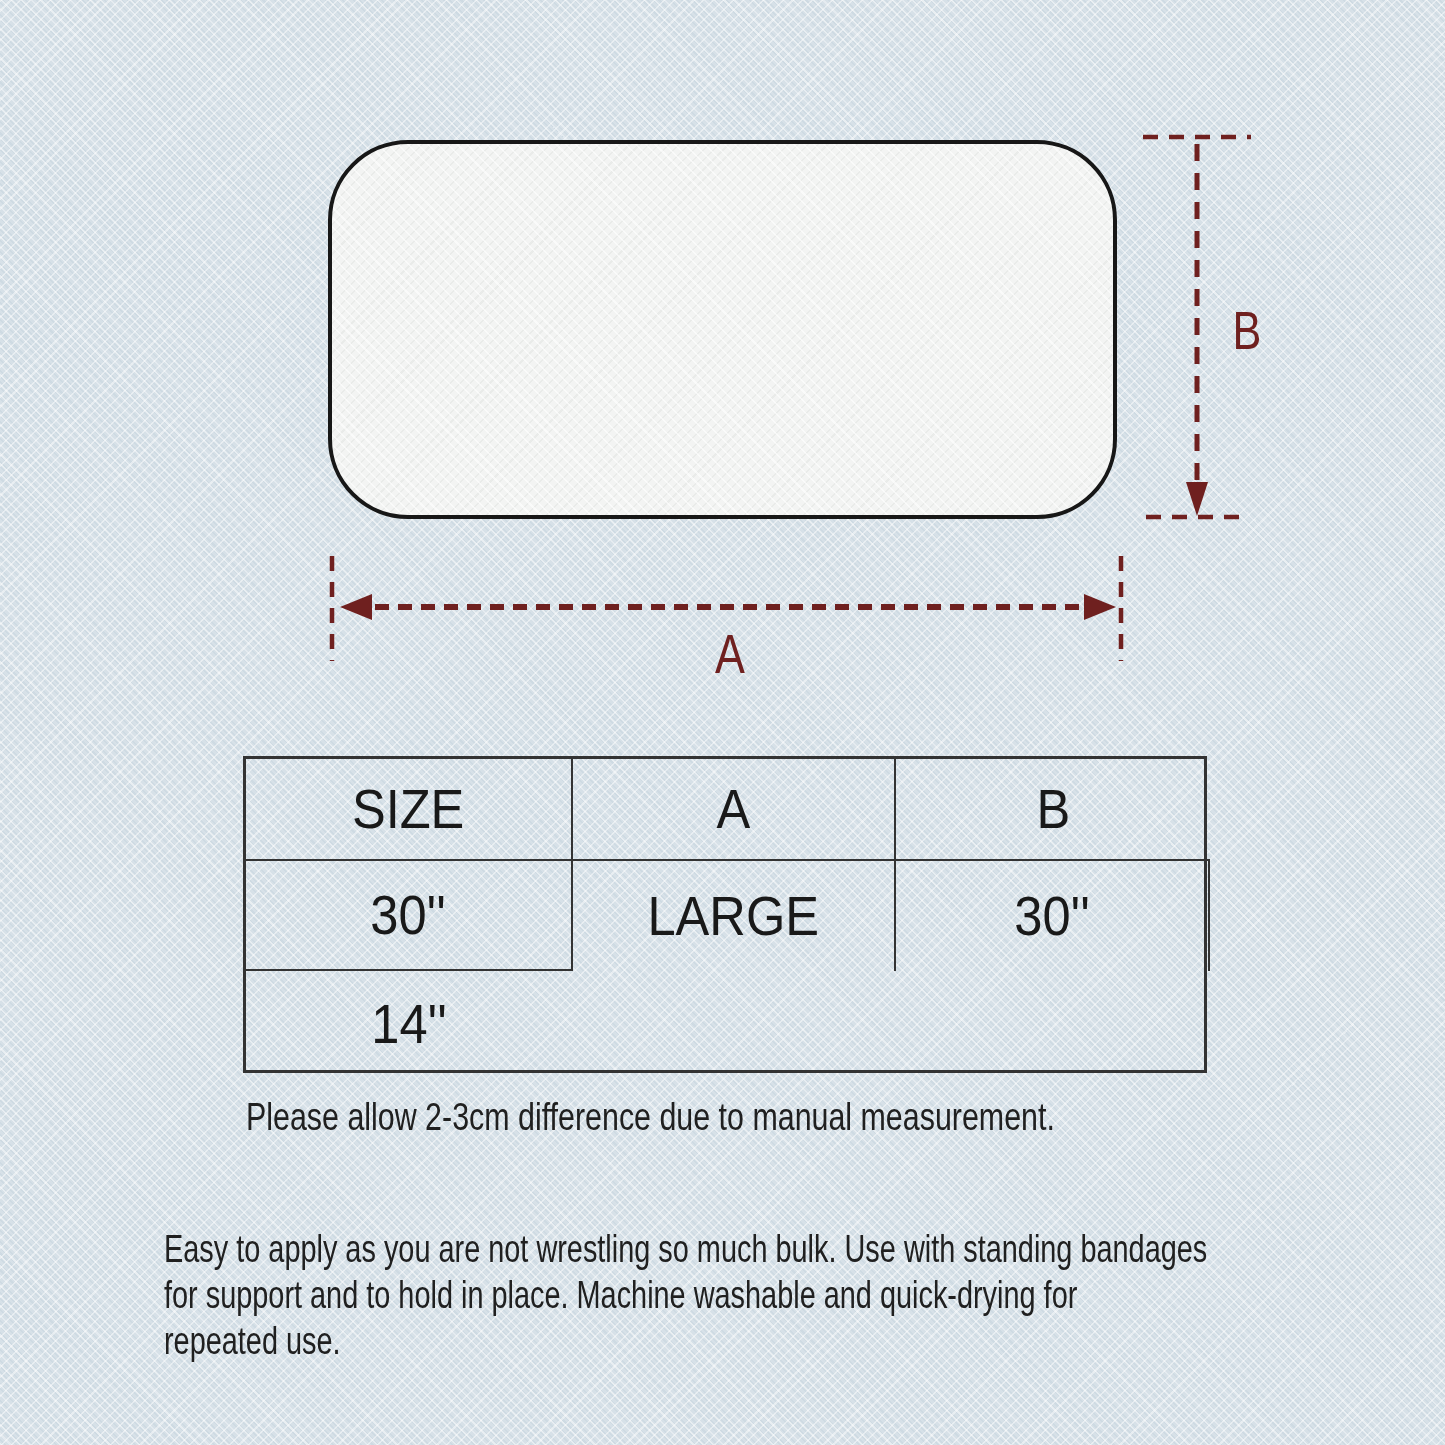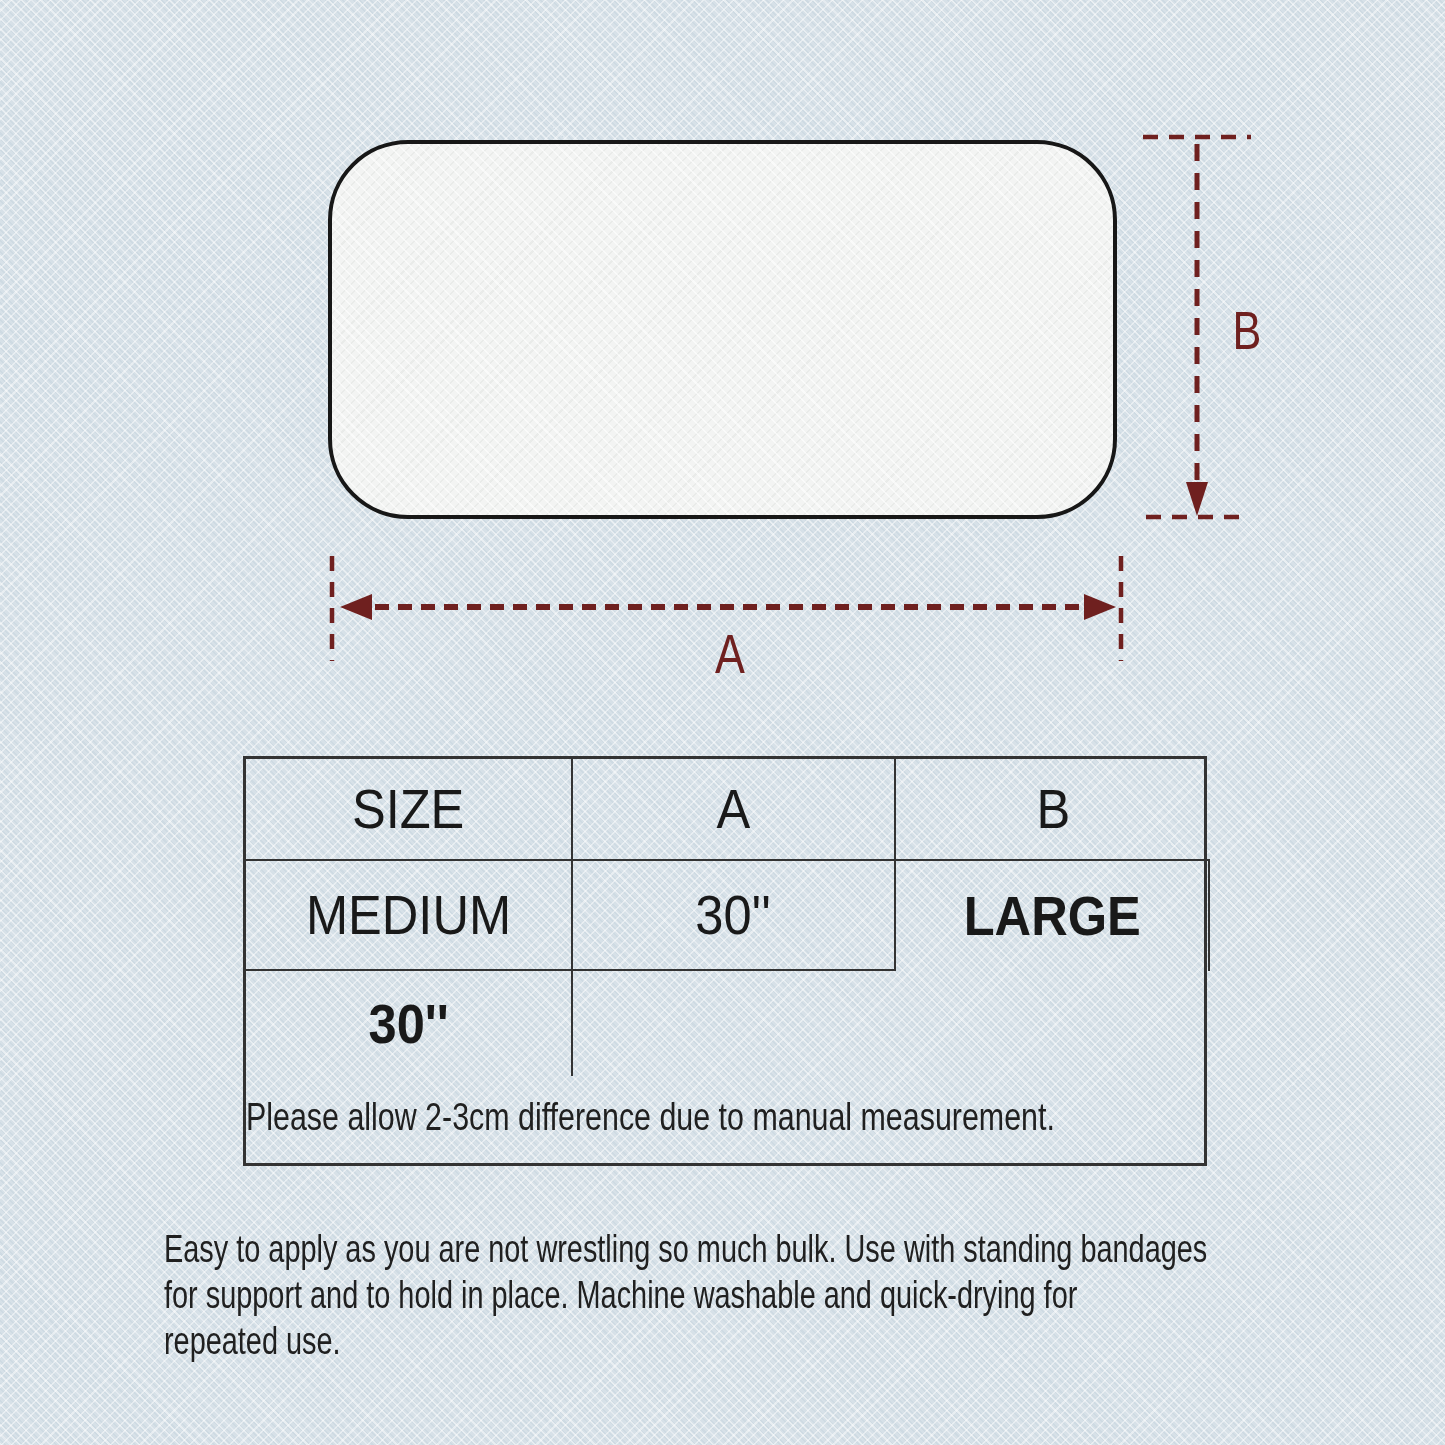--- a/index.html
+++ b/index.html
@@ -21,31 +21,31 @@
       repeating-linear-gradient(135deg, rgba(222,225,222,.45) 0px, rgba(222,225,222,.45) 1.5px, rgba(0,0,0,0) 1.5px, rgba(0,0,0,0) 7px);
   }
   .dim-svg{position:absolute;left:0;top:0;}
   .dim-label{
     position:absolute;color:#6f201f;font-size:56px;line-height:1;
     transform:scaleX(.8);transform-origin:center;width:60px;text-align:center;
   }
   #label-a{left:700px;top:626px;}
   #label-b{left:1217px;top:303px;font-size:54px;}
   .size-table{
-    position:absolute;left:243px;top:756px;width:964px;height:410px;
+    position:absolute;left:243px;top:756px;width:964px;height:317px;
     display:grid;grid-template-columns:327px 323px 314px;grid-template-rows:102px 110px 105px;
     border:3px solid #333;box-sizing:border-box;text-align:center;
   }
   .size-table .cell{
     display:flex;align-items:center;justify-content:center;
     border-right:2px solid #333;border-bottom:2px solid #333;
     color:#191919;font-size:55px;
   }
   .size-table .cell.last-col{border-right:none;}
-  .size-table .cell.last-row{border-bottom:none;font-weight:bold;}
+  .size-table .cell.last-row{border-bottom:none;}
   .size-table .cell span{transform:scaleX(.92);transform-origin:center;white-space:nowrap;}
   .note{
     position:absolute;left:246px;top:1094px;color:#202020;font-size:38px;line-height:46px;
     transform:scaleX(.8);transform-origin:left top;white-space:nowrap;
   }
   .description{
     position:absolute;left:164px;top:1226px;color:#202020;font-size:38.5px;line-height:46px;
     transform:scaleX(.75);transform-origin:left top;
   }
   .description div{white-space:nowrap;}
@@ -77,31 +77,31 @@
       <span>SIZE</span>
     </div>
   <div class="cell">
       <span>A</span>
     </div>
   <div class="cell last-col">
       <span>B</span>
     </div>
 
   <div class="cell">
-      <span>MEDIUM</span>
-    </div>
-  <div class="cell">
       <span>30''</span>
     </div>
 
   <div class="cell last-row">
       <span>LARGE</span>
     </div>
   <div class="cell last-row">
       <span>30''</span>
+    </div>
+  <div class="cell last-col last-row">
+      <span>14''</span>
     </div>
 </div>
 
 <div class="note">Please allow 2-3cm difference due to manual measurement.</div>
 
 <div class="description">
   <div>Easy to apply as you are not wrestling so much bulk. Use with standing bandages</div>
   <div>for support and to hold in place. Machine washable and quick-drying for</div>
   <div>repeated use.</div>
 </div>

